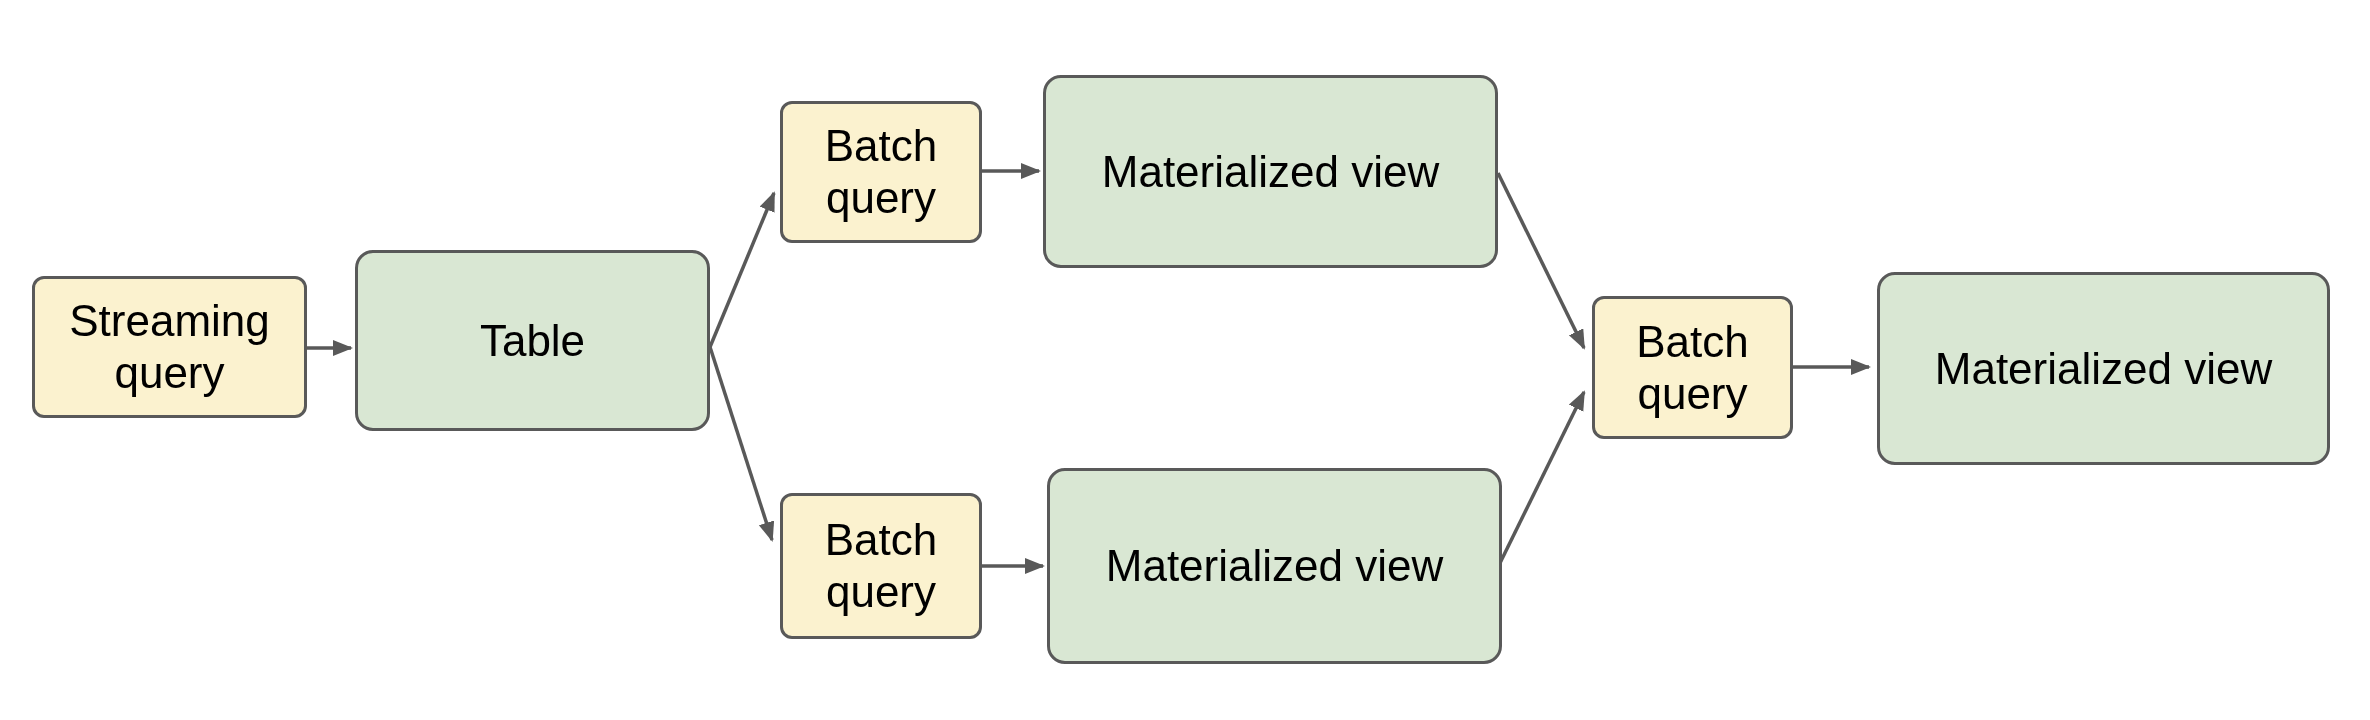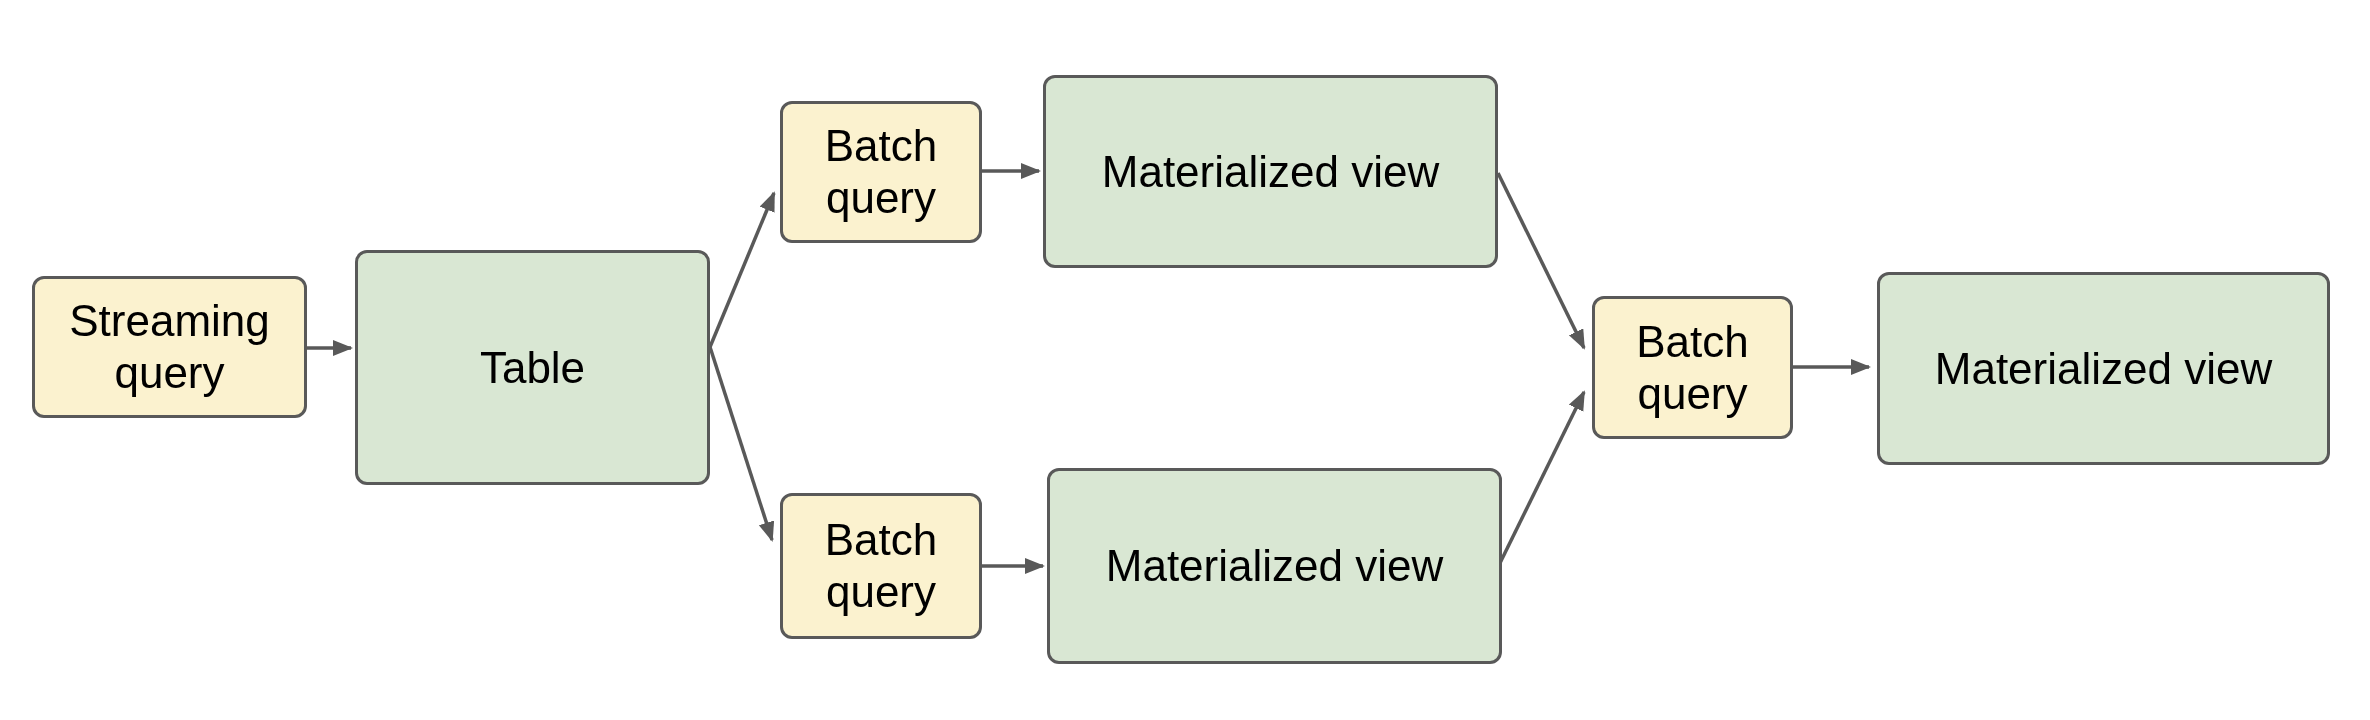--- a/index.html
+++ b/index.html
@@ -46,25 +46,25 @@
     padding:4px 10px;
   }
   .node-query{
     background:var(--query-fill,#FBF2CF);
     border:3px solid var(--stroke,#595959);
     border-radius:12px;
   }
   .node-entity{
     background:var(--entity-fill,#D9E7D3);
     border:3px solid var(--stroke,#595959);
-    border-radius:12px;
+    border-radius:18px;
   }
   
   #n-streaming   {left:32px;   top:276px; width:275px; height:142px;}
-  #n-table       {left:355px;  top:250px; width:355px; height:235px;}
+  #n-table       {left:355px;  top:250px; width:355px; height:181px;}
   #n-batch-top   {left:780px;  top:101px; width:202px; height:142px;}
   #n-mv-top      {left:1043px; top:75px;  width:455px; height:193px;}
   #n-batch-bot   {left:780px;  top:493px; width:202px; height:146px;}
   #n-mv-bot      {left:1047px; top:468px; width:455px; height:196px;}
   #n-batch-final {left:1592px; top:296px; width:201px; height:143px;}
   #n-mv-final    {left:1877px; top:272px; width:453px; height:193px;}
 </style>
 </head>
 <body>
 

